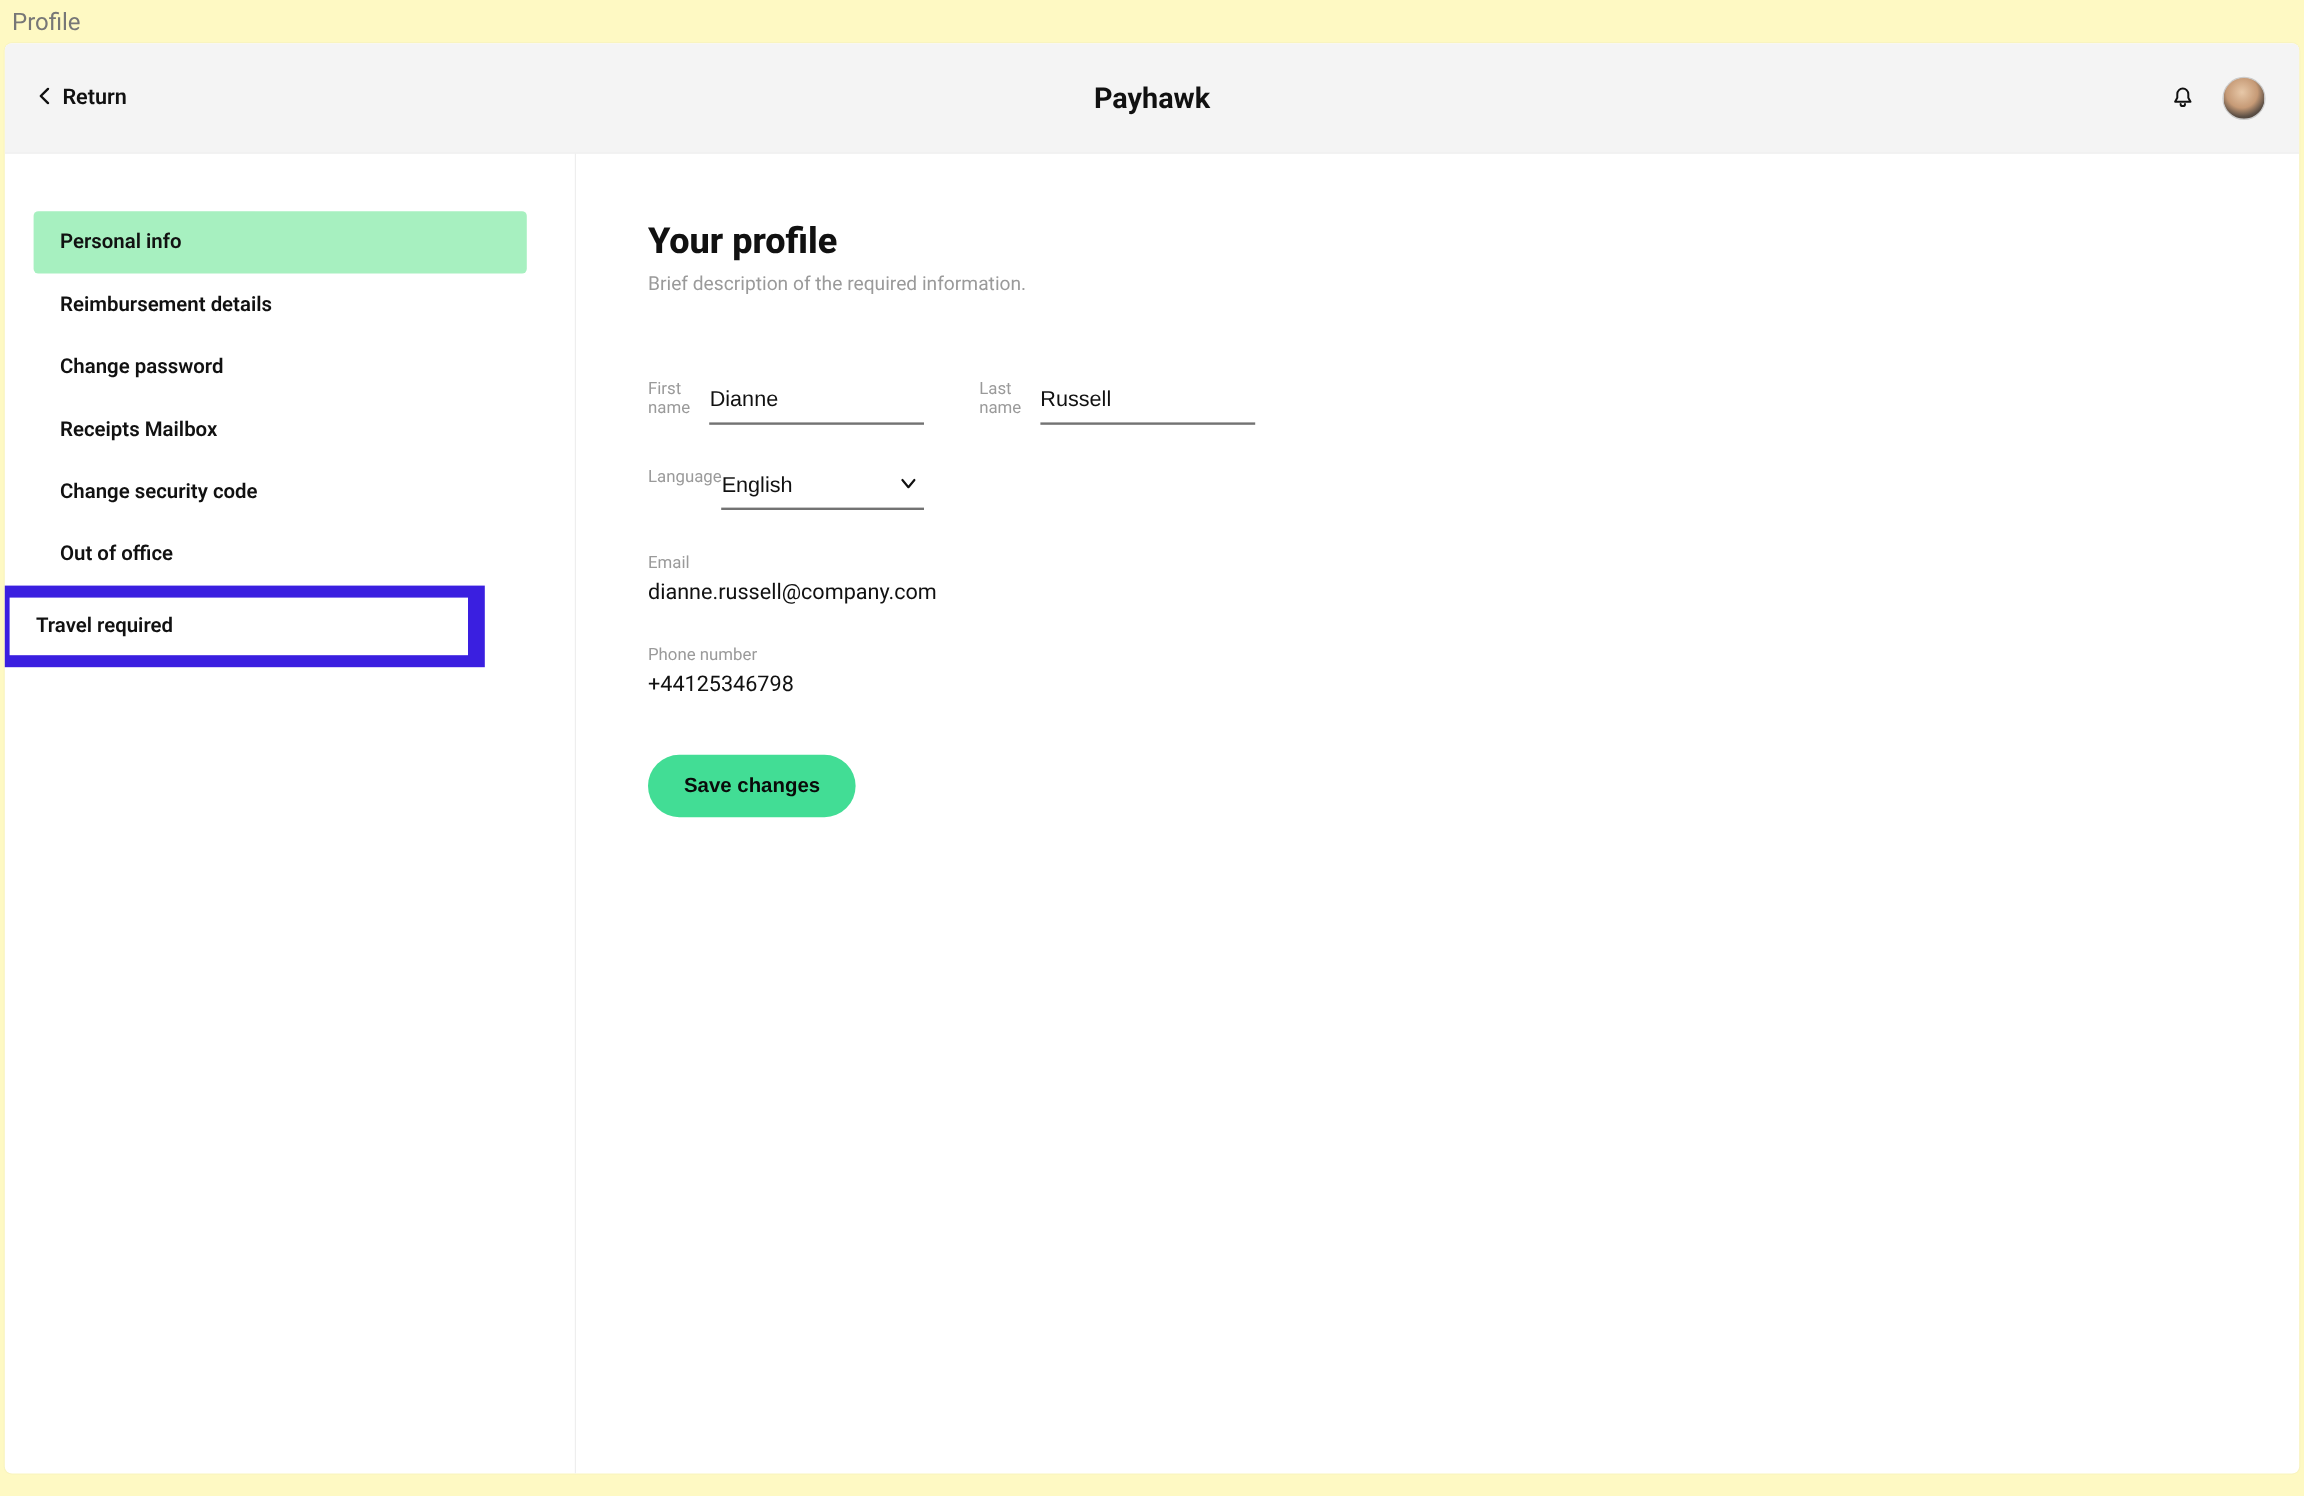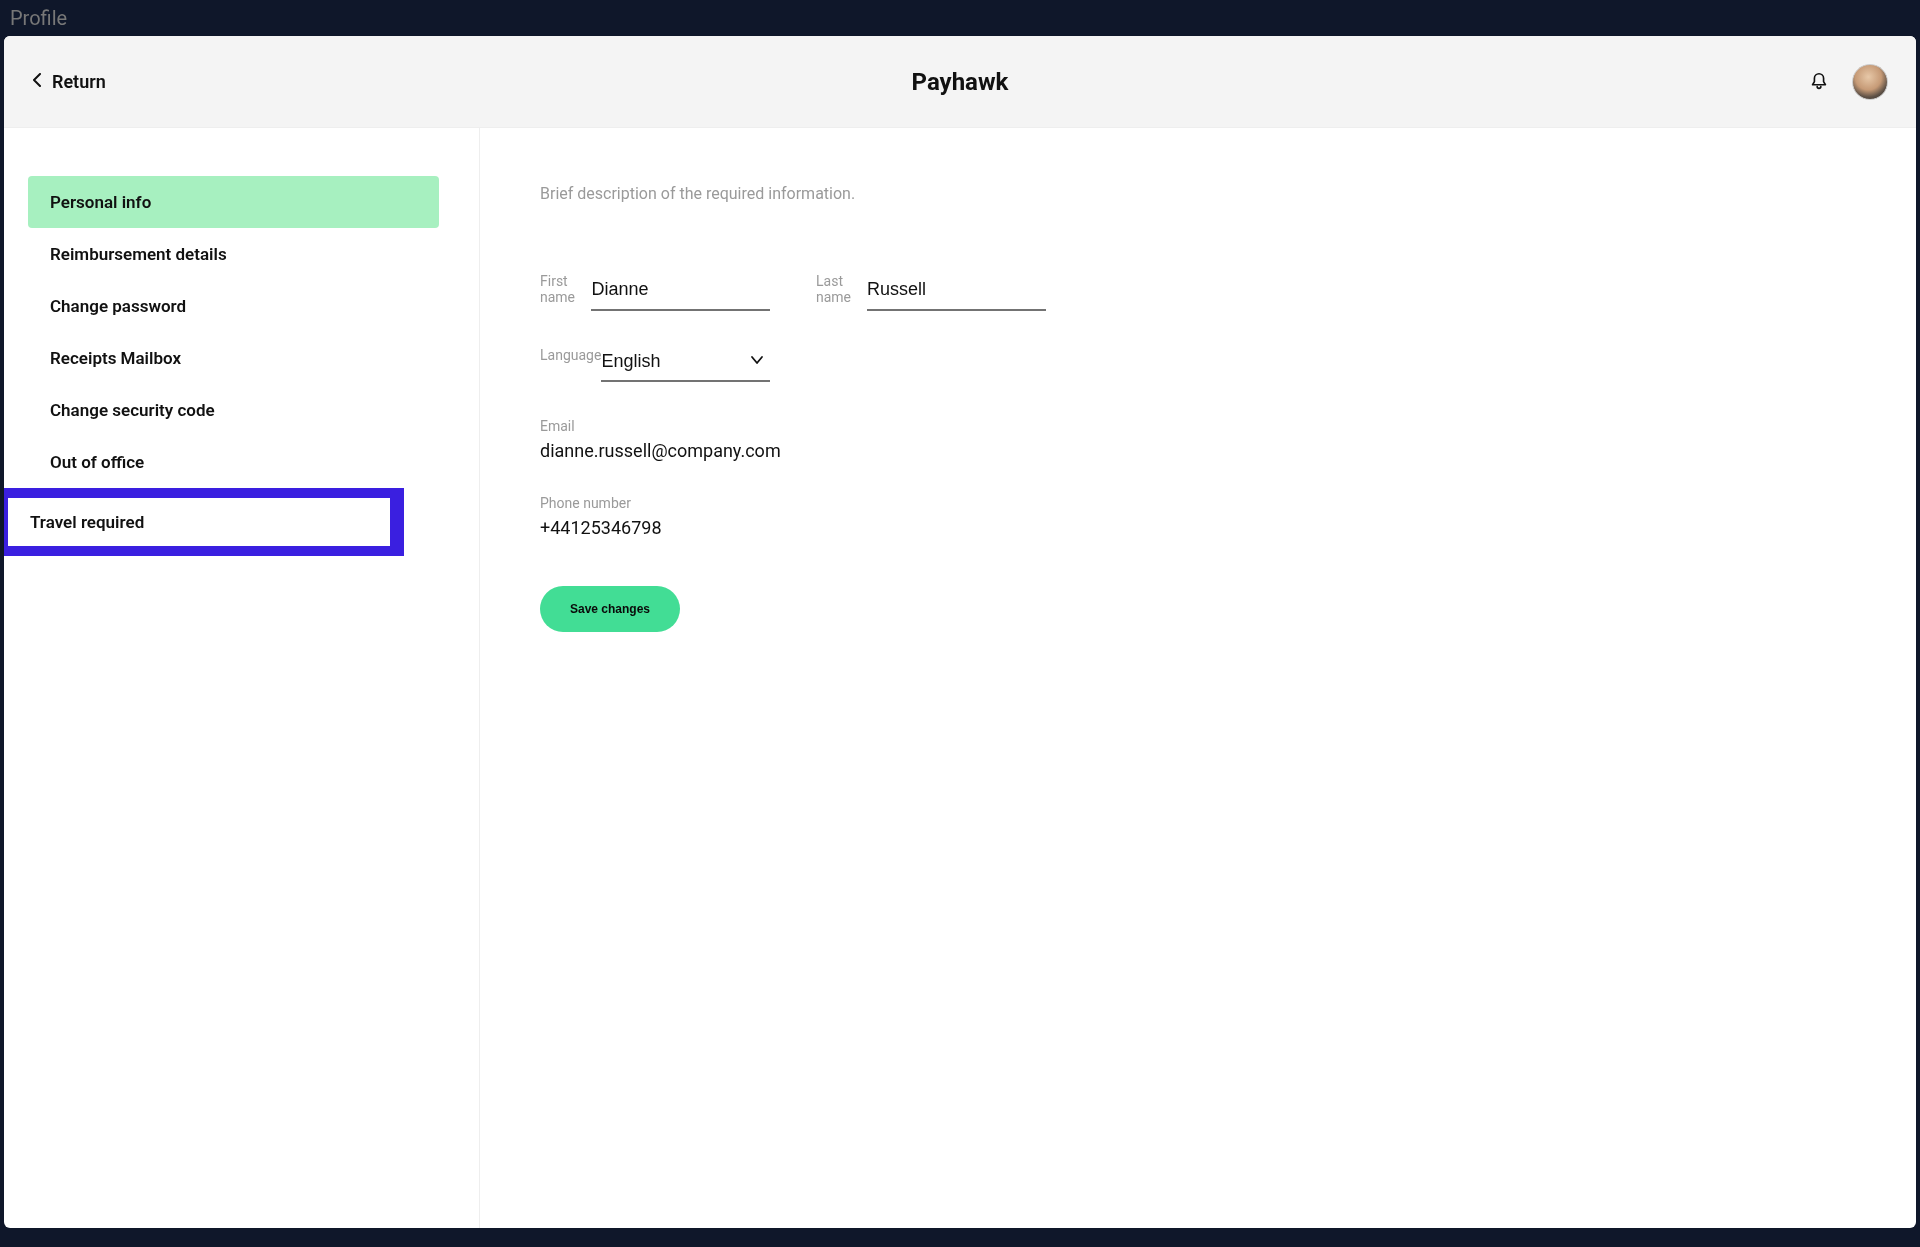--- a/index.html
+++ b/index.html
@@ -6,21 +6,21 @@
   html, body { width: 100%; height: 100%; }
   body {
     font-family: -apple-system, BlinkMacSystemFont, "Segoe UI", Roboto, "Helvetica Neue", Arial, sans-serif;
     background: #e5e5e5;
     color: #111;
     font-size: 14px;
   }
   .outer {
     width: 100%;
     min-height: 100%;
-    background: #0f172a;
+    background: #fef9c3;
     padding: 0 0 20px 0;
   }
   .browser-tab {
     padding: 6px 10px 6px 10px;
     color: #777;
     font-size: 20px;
   }
   .window {
     margin: 0 4px;
     background: #fff;
@@ -173,21 +173,21 @@
     font-size: 18px;
     color: #111;
   }
   .save-btn {
     margin-top: 14px;
     background: #42dd95;
     color: #0a0a0a;
     border: none;
     border-radius: 999px;
     padding: 16px 30px;
-    font-size: 12px;
+    font-size: 17px;
     font-weight: 700;
     cursor: pointer;
   }
   .pos-rel { position: relative; }
 </style>
 </head>
 <body>
 
 <div class="outer">
   <div class="browser-tab">Profile</div>
@@ -220,20 +220,21 @@
           <div class="side-item">Change password</div>
           <div class="side-item">Receipts Mailbox</div>
           <div class="side-item">Change security code</div>
           <div class="side-item">Out of office</div>
           <div class="callout">
             <div class="callout-inner"><span class="txt">Travel required</span></div>
           </div>
         </div>
 
       <div class="content">
+        <h1 class="title">Your profile</h1>
         <div class="subtitle">Brief description of the required information.</div>
 
         <div class="form-row">
           <div class="field">
             <label>First name</label>
             <input class="input" type="text" value="Dianne" style="">
           </div>
           <div class="field">
             <label>Last name</label>
             <input class="input" type="text" value="Russell" style="">

